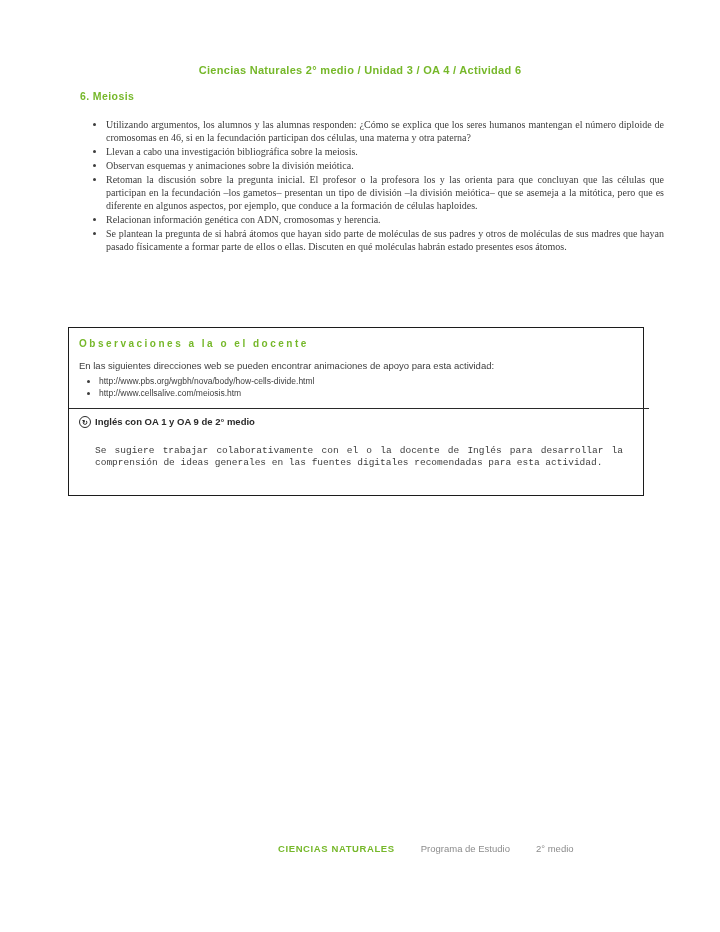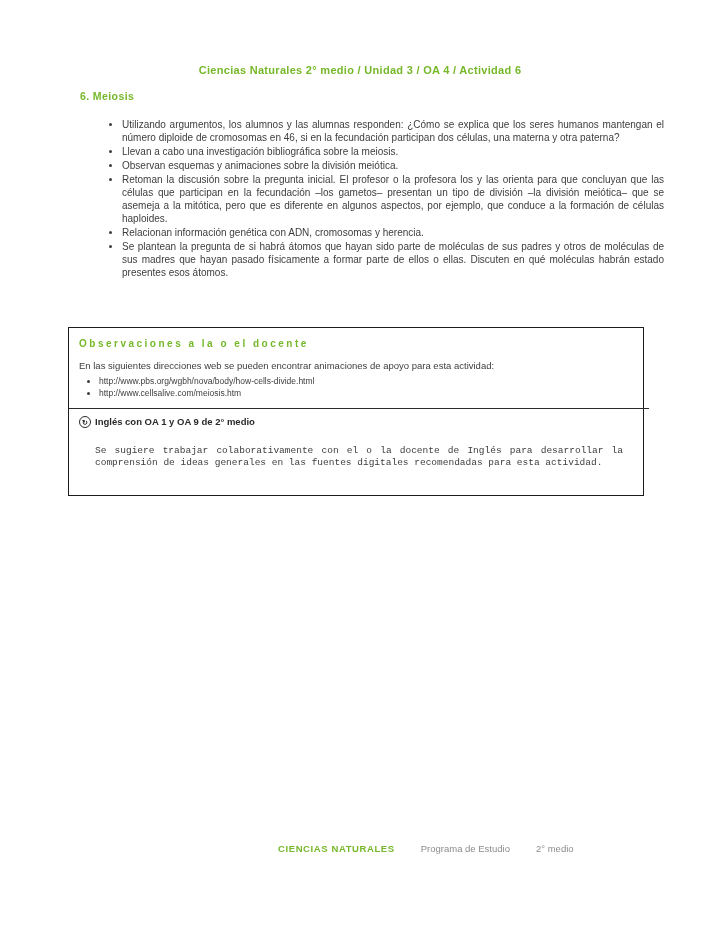--- a/index.html
+++ b/index.html
@@ -29,21 +29,21 @@
   }
 
   ul.activity-bullets {
     position:absolute; top:118px; left:90px;
     width:558px;
     margin:0; padding:0 0 0 16px;
     list-style:disc;
     font-size:10px; line-height:13px;
     text-align:justify;
   }
-  ul.activity-bullets li { margin:0 0 1px 16px; }
+  ul.activity-bullets li { margin:0 0 1px 0;font-family:Liberation Serif, serif; }
 
   .obs-box {
     position:absolute; top:327px; left:68px;
     width:560px;
     border:1.6px solid #1c1c1c;
     padding:8px 4px 9px 10px;
     font-size:9.5px; line-height:12.5px;
   }
   .obs-title {
     color:#76b82a;

